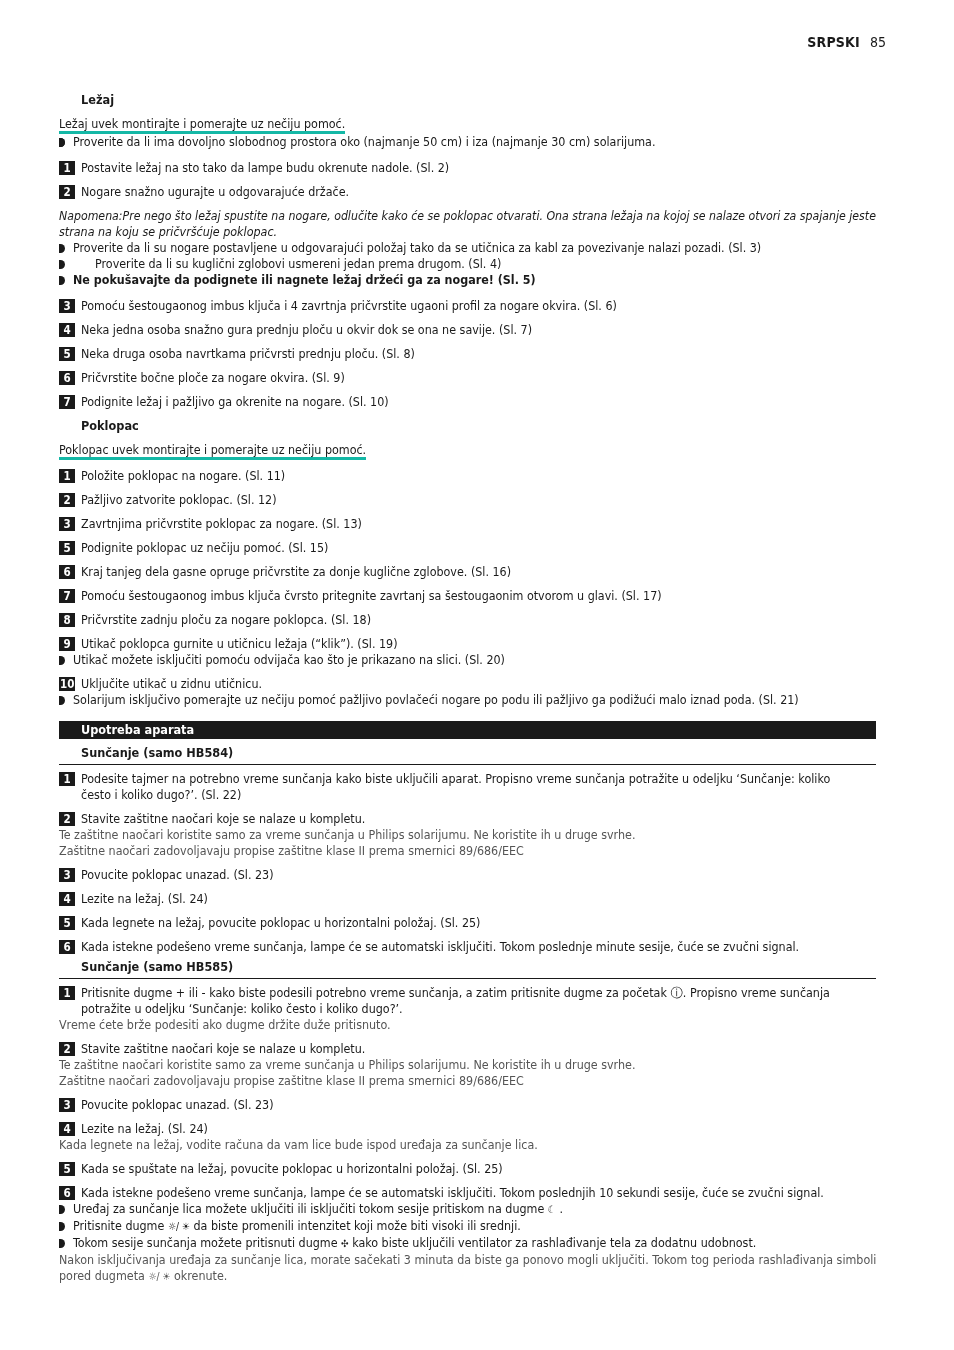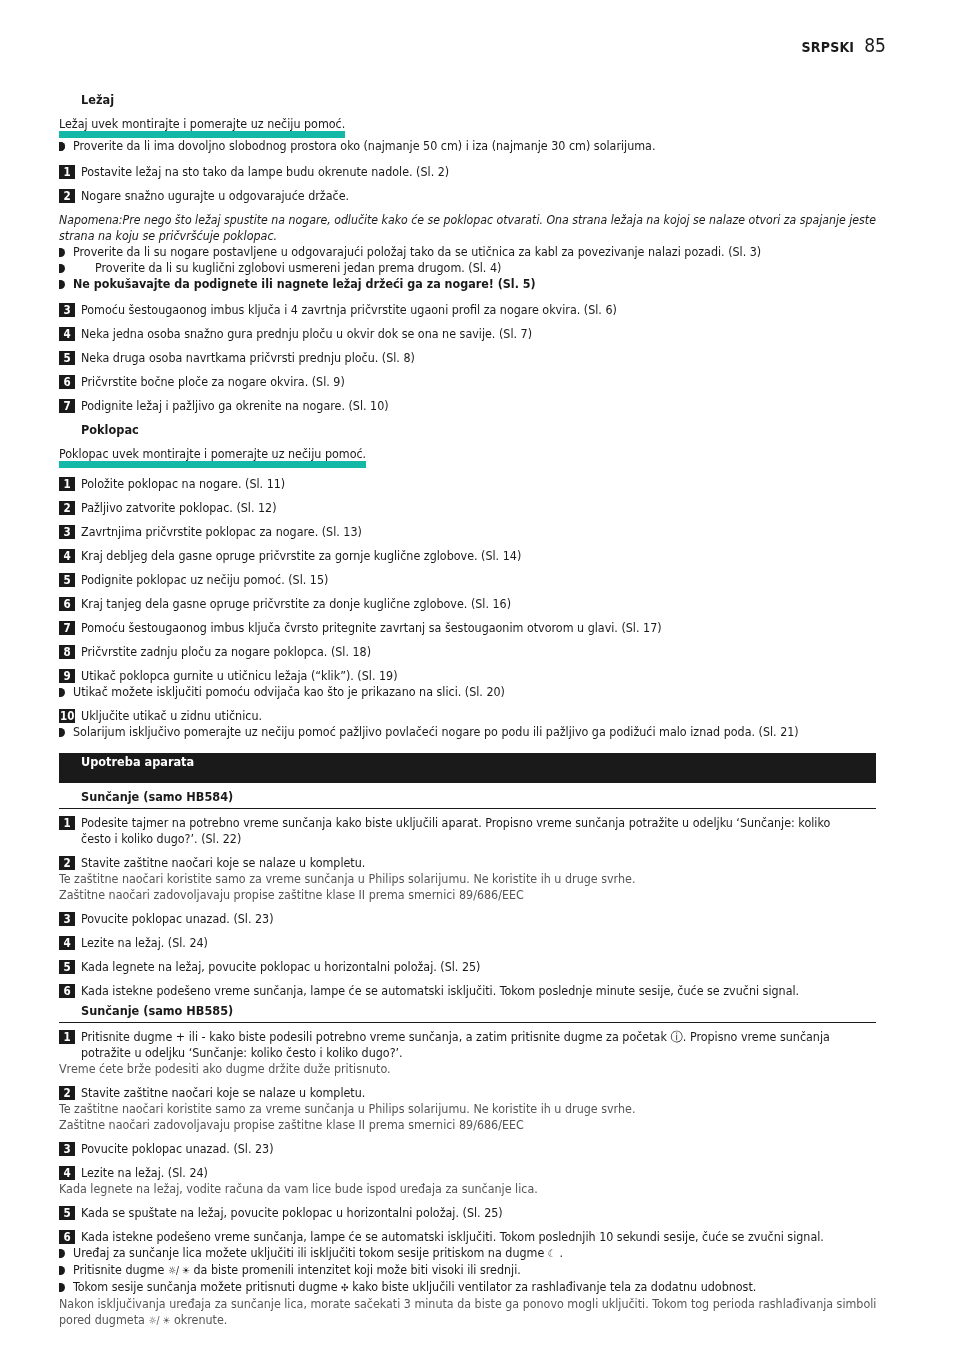--- a/index.html
+++ b/index.html
@@ -6,35 +6,35 @@
   body {
     width: 954px; height: 1350px; position: relative; overflow: hidden;
     font-family: "DejaVu Sans Condensed", "Liberation Sans Narrow", "Liberation Sans", sans-serif;
     color: #1a1a1a;
   }
   .page-header {
     position: absolute; top: 34px; right: 68px;
     display: flex; align-items: baseline; gap: 10px;
   }
   .page-header .lang { font-weight: bold; font-size: 14px; letter-spacing: 0.2px; }
-  .page-header .num { font-size: 19px; }
+  .page-header .num { font-size: 14px; }
   .content {
     position: absolute; left: 59px; top: 90px; width: 817px;
     font-size: 12.4px; line-height: 16px;
     font-stretch: condensed;
   }
   .sub-heading {
     font-weight: bold; font-size: 12.6px; padding-left: 22px;
     height: 16px; margin: 2px 0 8px 0;
   }
   .sub-heading.ruled {
     border-bottom: 1px solid #1a1a1a; margin-bottom: 6px; padding-bottom: 3px;
   }
   .underlined {
-    display: inline-block; border-bottom: 7px solid #14b8a6; line-height: 15px;
+    display: inline-block; border-bottom: 3px solid #14b8a6; line-height: 15px;
   }
   .line { white-space: nowrap; }
   .bullet {
     position: relative; padding-left: 14px; white-space: nowrap;
   }
   .bullet .bm {
     position: absolute; left: 0; top: 4px; width: 6px; height: 9px;
     background: #1a1a1a; border-radius: 0 5px 5px 0;
   }
   .step {
@@ -43,21 +43,21 @@
   .step .n {
     position: absolute; left: 0; top: 1px;
     height: 14px; min-width: 16px; padding: 0 1px; box-sizing: border-box;
     background: #1a1a1a; color: #fff; font-weight: bold; font-size: 11.5px;
     line-height: 14px; text-align: center;
   }
   .note { font-style: italic; margin-top: 8px; }
   .info { color: #555; white-space: nowrap; }
   .section-bar {
     margin-top: 13px; background: #1a1a1a; color: #fff; font-weight: bold;
-    font-size: 12.6px; height: 30px; line-height: 18px; padding-left: 22px;
+    font-size: 12.6px; height: 18px; line-height: 18px; padding-left: 22px;
   }
   .sym { font-family: "DejaVu Sans", sans-serif; font-size: 10px; }
 </style>
 </head>
 <body>
 
 <div class="page-header">
   <span class="lang">SRPSKI</span>
   <span class="num">85</span>
 </div>
@@ -85,21 +85,21 @@
   <div class="step" style="white-space: nowrap;"><span class="n">5</span><span>Neka druga osoba navrtkama pričvrsti prednju ploču.  (Sl. 8)</span></div>
   <div class="step" style="white-space: nowrap;"><span class="n">6</span><span>Pričvrstite bočne ploče za nogare okvira.  (Sl. 9)</span></div>
   <div class="step" style="white-space: nowrap;"><span class="n">7</span><span>Podignite ležaj i pažljivo ga okrenite na nogare. (Sl. 10)</span></div>
 
   <div class="sub-heading" style="margin-top:8px">Poklopac</div>
   <div><span class="underlined">Poklopac uvek montirajte i pomerajte uz nečiju pomoć.</span></div>
 
   <div class="step" style="margin-top: 8px; white-space: nowrap;"><span class="n">1</span><span>Položite poklopac na nogare.  (Sl. 11)</span></div>
   <div class="step" style="white-space: nowrap;"><span class="n">2</span><span>Pažljivo zatvorite poklopac. (Sl. 12)</span></div>
   <div class="step" style="white-space: nowrap;"><span class="n">3</span><span>Zavrtnjima pričvrstite poklopac za nogare. (Sl. 13)</span></div>
-  <div class="step" style="white-space: nowrap;"><span class="n">4</span><span>Kraj debljeg dela gasne opruge pričvrstite za gornje kuglične zglobove. (Sl. 14)</span></div>
+  <div class="step" style="white-space: nowrap;"><span class="n">4</span></div>
   <div class="step" style="white-space: nowrap;"><span class="n">5</span><span>Podignite poklopac uz nečiju pomoć.  (Sl. 15)</span></div>
   <div class="step" style="white-space: nowrap;"><span class="n">6</span><span>Kraj tanjeg dela gasne opruge pričvrstite za donje kuglične zglobove.  (Sl. 16)</span></div>
   <div class="step" style="white-space: nowrap;"><span class="n">7</span><span>Pomoću šestougaonog imbus ključa čvrsto pritegnite zavrtanj sa šestougaonim otvorom u glavi. (Sl. 17)</span></div>
   <div class="step" style="white-space: nowrap;"><span class="n">8</span><span>Pričvrstite zadnju ploču za nogare poklopca.  (Sl. 18)</span></div>
   <div class="step" style="white-space: nowrap;"><span class="n">9</span><span>Utikač poklopca gurnite u utičnicu ležaja (“klik”). (Sl. 19)</span></div>
   <div class="bullet" style="white-space: nowrap;"><span class="bm"></span><span>Utikač možete isključiti pomoću odvijača kao što je prikazano na slici. (Sl. 20)</span></div>
   <div class="step" style="white-space: nowrap;"><span class="n">10</span><span>Uključite utikač u zidnu utičnicu.</span></div>
   <div class="bullet" style="white-space: nowrap;"><span class="bm"></span><span>Solarijum isključivo pomerajte uz nečiju pomoć pažljivo povlačeći nogare po podu ili pažljivo ga podižući malo iznad poda. (Sl. 21)</span></div>
 
   <div class="section-bar">Upotreba aparata</div>

